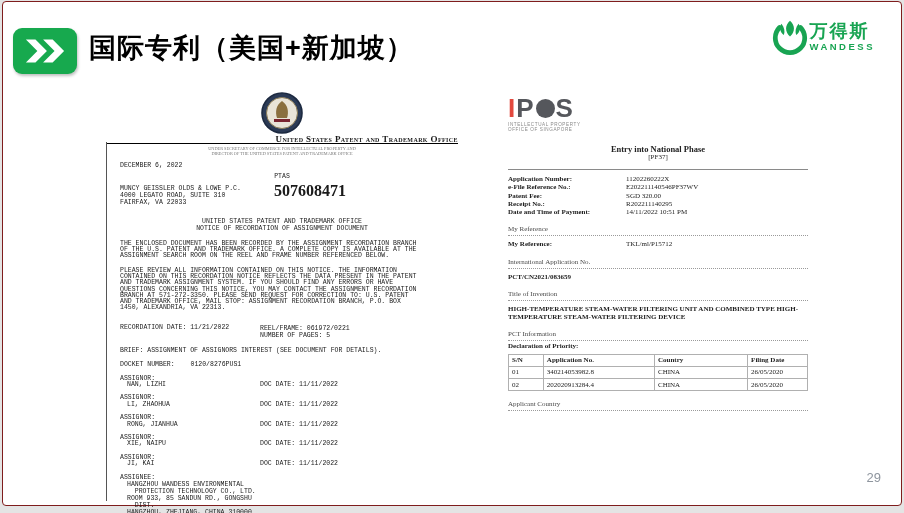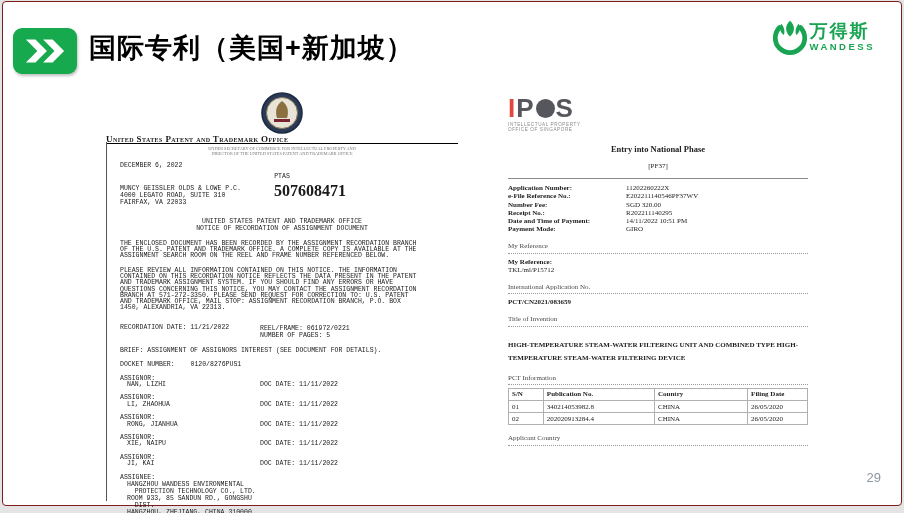--- a/index.html
+++ b/index.html
@@ -18,21 +18,21 @@
   .brand-text{display:flex;flex-direction:column;line-height:1;}
   .brand-cn{font-size:18px;font-weight:bold;letter-spacing:2px;}
   .brand-en{font-size:9.5px;font-weight:bold;letter-spacing:2.5px;margin-top:2px;}
 
   
   .usdoc{position:absolute;left:103px;top:88px;width:352px;height:417px;
          font-family:"Liberation Mono","DejaVu Sans Mono",monospace;
          font-size:6.5px;line-height:6.4px;color:#1a1a1a;}
   .usdoc .leftline{position:absolute;left:0;top:52px;bottom:6px;width:1px;background:#555;}
   .seal{width:42px;height:42px;margin:2px auto 0;display:block;}
-  .usname{text-align:left;font-family:"Liberation Serif",serif;font-weight:bold;
+  .usname{text-align:right;font-family:"Liberation Serif",serif;font-weight:bold;
           font-size:9px;font-variant:small-caps;letter-spacing:.4px;margin-top:2px;}
   .usrule{border-bottom:1.6px solid #000;margin-top:1px;}
   .ussub{text-align:center;font-family:"Liberation Serif",serif;font-size:4.3px;line-height:5px;
          color:#777;margin-top:2px;white-space:pre-line;}
   .usdate{margin:7px 0 0 14px;}
   .usptas{text-align:center;margin-top:4px;}
   .usaddr-row{display:flex;justify-content:space-between;margin:5px 0 0 14px;}
   .usaddr{white-space:pre;line-height:7px;}
   .usnum{font-family:"Liberation Serif",serif;font-weight:bold;font-size:16px;
          margin-right:112px;margin-top:3px;}
@@ -55,28 +55,28 @@
          font-family:"Liberation Serif",serif;font-size:7px;line-height:8.2px;color:#222;}
   .ipos-logo{display:flex;flex-direction:column;}
   .ipos-letters{font-family:"Liberation Sans",sans-serif;font-weight:bold;font-size:26px;
                 line-height:22px;letter-spacing:1px;color:#55575c;display:flex;align-items:center;}
   .ipos-i{color:#e2493e;}
   .ipos-o{display:inline-block;width:19px;height:19px;border-radius:50%;background:#55575c;
           margin:0 1px;}
   .ipos-tag{font-family:"Liberation Sans",sans-serif;font-size:4.6px;line-height:5.4px;
             color:#8a8a8a;letter-spacing:.6px;margin-top:3px;}
   .sg-title{text-align:center;font-weight:bold;font-size:8.5px;margin-top:12px;}
-  .sg-code{text-align:center;font-size:7px;margin-top:9px;}
+  .sg-code{text-align:center;font-size:7px;}
   .sg-solidrule{border-bottom:1px solid #8a8a8a;margin-top:8px;}
   .sg-fields{margin-top:5px;}
   .sg-frow{display:flex;}
   .sg-frow .flabel{width:118px;font-weight:bold;flex-shrink:0;}
   .sg-section{color:#4a4a4a;border-bottom:1px dotted #9a9a9a;padding-bottom:2px;margin-top:9px;}
   .sg-bold{font-weight:bold;margin-top:4px;}
-  .sg-invention{font-weight:bold;margin-top:12px;line-height:13px;}
+  .sg-invention{font-weight:bold;margin-top:4px;line-height:8px;}
   .sg-table{border-collapse:collapse;width:100%;margin-top:3px;font-size:7px;}
   .sg-table th,.sg-table td{border:1px solid #b0b0b0;padding:1.5px 3px;text-align:left;
                             font-weight:normal;}
   .sg-table th{font-weight:bold;}
   .col-sn{width:32px;} .col-app{width:118px;} .col-cty{width:101px;} .col-fd{width:58px;}
 
   .page-num{position:absolute;right:20px;top:468px;font-size:13px;color:#8e959e;}
 </style>
 </head>
 <body>
@@ -252,60 +252,57 @@
             <span class="flabel">Application Number:</span>
             <span>11202260222X</span>
           </div>
 
           <div class="sg-frow">
             <span class="flabel">e-File Reference No.:</span>
             <span>E202211140546PF37WV</span>
           </div>
 
           <div class="sg-frow">
-            <span class="flabel">Number Fee:</span>
+            <span class="flabel">Patent Fee:</span>
             <span>SGD 320.00</span>
           </div>
 
           <div class="sg-frow">
             <span class="flabel">Receipt No.:</span>
             <span>R202211140295</span>
           </div>
 
           <div class="sg-frow">
             <span class="flabel">Date and Time of Payment:</span>
             <span>14/11/2022 10:51 PM</span>
           </div>
 
-          <div class="sg-frow">
-            <span class="flabel">Payment Mode:</span>
-            <span>GIRO</span>
-          </div>
         </div>
 
       <div class="sg-section">My Reference</div>
-      <div class="sg-frow" style="margin-top:4px;flex-direction:column;">
+      <div class="sg-frow" style="margin-top:4px;">
         <span class="flabel">My Reference:</span>
         <span>TKL/ml/P15712</span>
       </div>
 
       <div class="sg-section">International Application No.</div>
       <div class="sg-bold">PCT/CN2021/083659</div>
 
       <div class="sg-section">Title of Invention</div>
       <div class="sg-invention">HIGH-TEMPERATURE STEAM-WATER FILTERING UNIT AND COMBINED TYPE HIGH-TEMPERATURE STEAM-WATER FILTERING DEVICE</div>
 
       <div class="sg-section">PCT Information</div>
 
+      <div class="sg-bold" style="margin-top:1px;">Declaration of Priority:</div>
 
       <table class="sg-table">
         <thead>
           <tr>
             <th class="col-sn">S/N</th>
-            <th class="col-app">Publication No.</th>
+            <th class="col-app">Application No.</th>
             <th class="col-cty">Country</th>
             <th class="col-fd">Filing Date</th>
           </tr>
         </thead>
         <tbody>
 
             <tr>
               <td>01</td>
               <td>340214053982.8</td>
               <td>CHINA</td>

